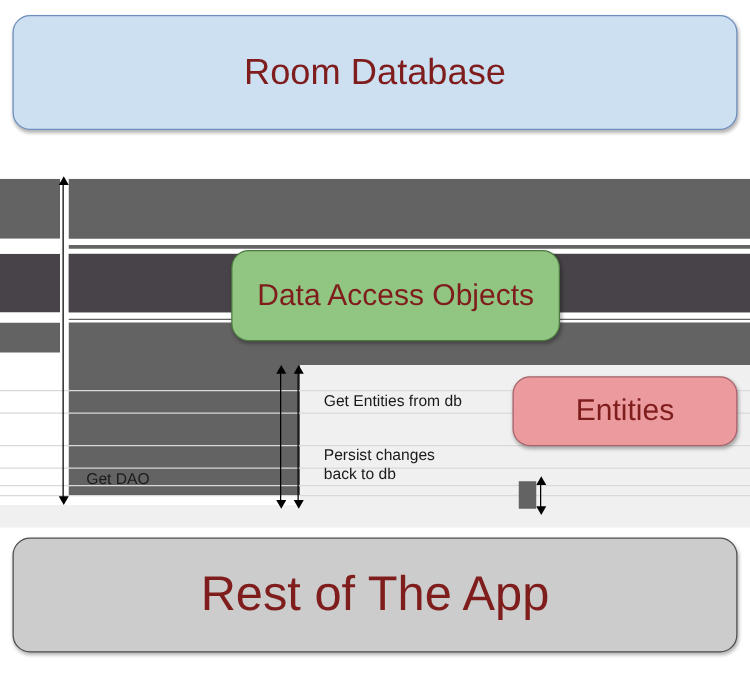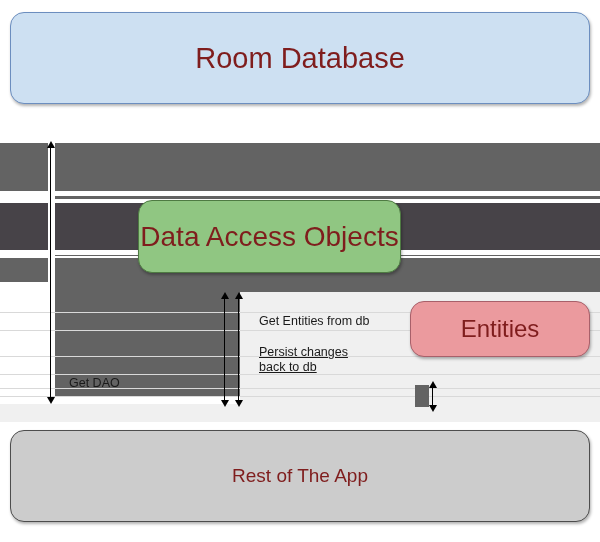--- a/index.html
+++ b/index.html
@@ -56,31 +56,32 @@
     box-shadow: 1px 2px 3px rgba(0,0,0,0.30);
   }
   .node-room {
     background: #cde0f2;
     border: 1px solid #6c8ebf;
     font-size: 29px;
   }
   .node-dao {
     background: #90c682;
     border: 1px solid #4e7a42;
-    font-size: 28px;
+    font-size: 24px;
+    margin-left: 47px;
   }
   .node-entities {
     background: #eb9a9e;
     border: 1px solid #a8606a;
     font-size: 24px;
   }
   .node-app {
     background: #cccccc;
     border: 1px solid #4d4d4d;
-    font-size: 19px;
+    font-size: 39px;
   }
 
   
   .arrow-line {
     position: absolute;
     width: 1px;
     background: #000000;
   }
   .arrow-head {
     position: absolute;
@@ -141,21 +142,21 @@
 
   <div class="arrow-line" style="left:224px; top:298px; height:104px;"></div>
   <div class="arrow-head up" style="left:220.5px; top:292px;"></div>
   <div class="arrow-head down" style="left:220.5px; top:400px;"></div>
 
   <div class="arrow-line" style="left:238px; top:298px; height:104px;"></div>
   <div class="arrow-head up" style="left:234.5px; top:292px;"></div>
   <div class="arrow-head down" style="left:234.5px; top:400px;"></div>
 
   <div class="edge-label" style="left:259px; top:314px;">Get Entities from db</div>
-  <div class="edge-label" style="left:259px; top:345px;text-decoration:underline;">Persist changes
+  <div class="edge-label" style="left:259px; top:357px;">Persist changes
 back to db</div>
 
   <div class="arrow-line" style="left:432px; top:387px; height:20px;"></div>
   <div class="arrow-head up" style="left:428.5px; top:381px;"></div>
   <div class="arrow-head down" style="left:428.5px; top:405px;"></div>
   <div class="gray-block" style="left:415px; top:385px; width:14px; height:22px;"></div>
 
   <div class="node node-room" style="left:10px; top:12px; width:580px; height:92px;">
     <span>Room Database</span>
   </div>

